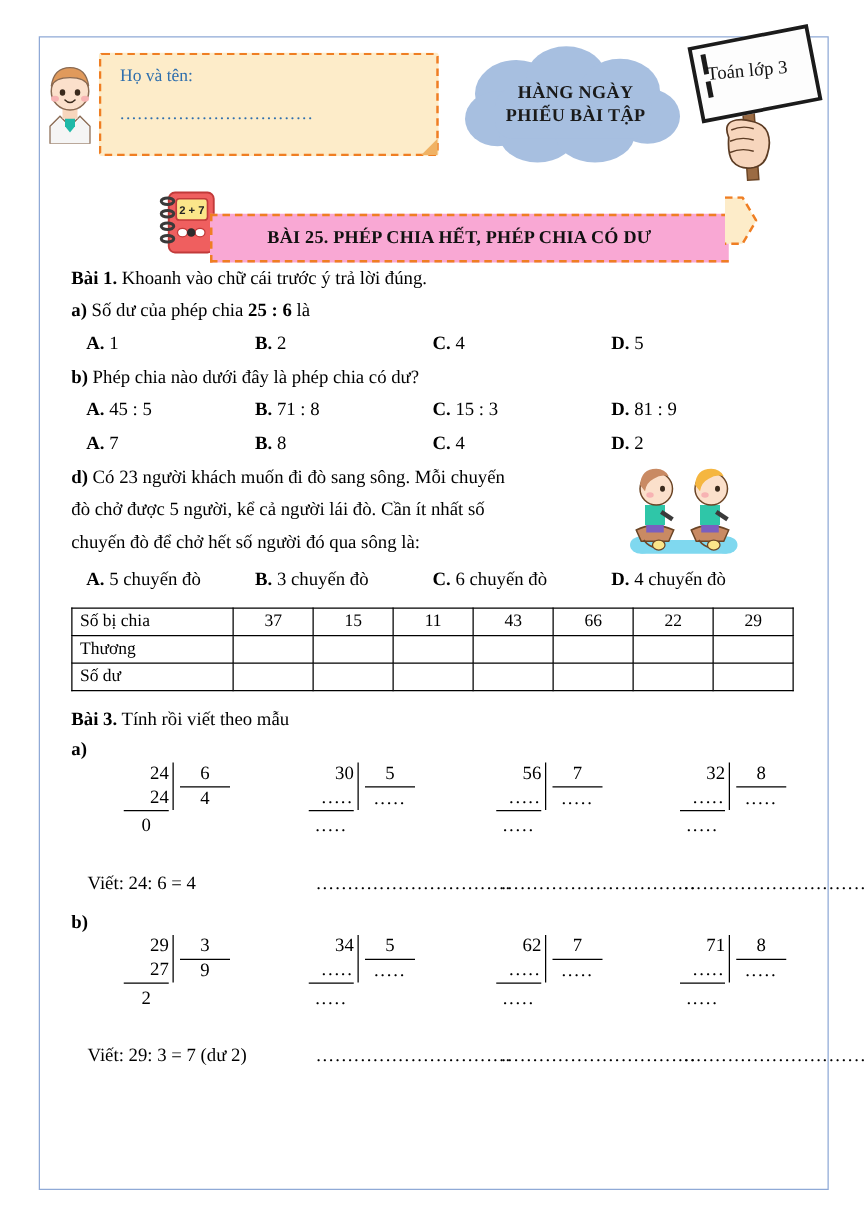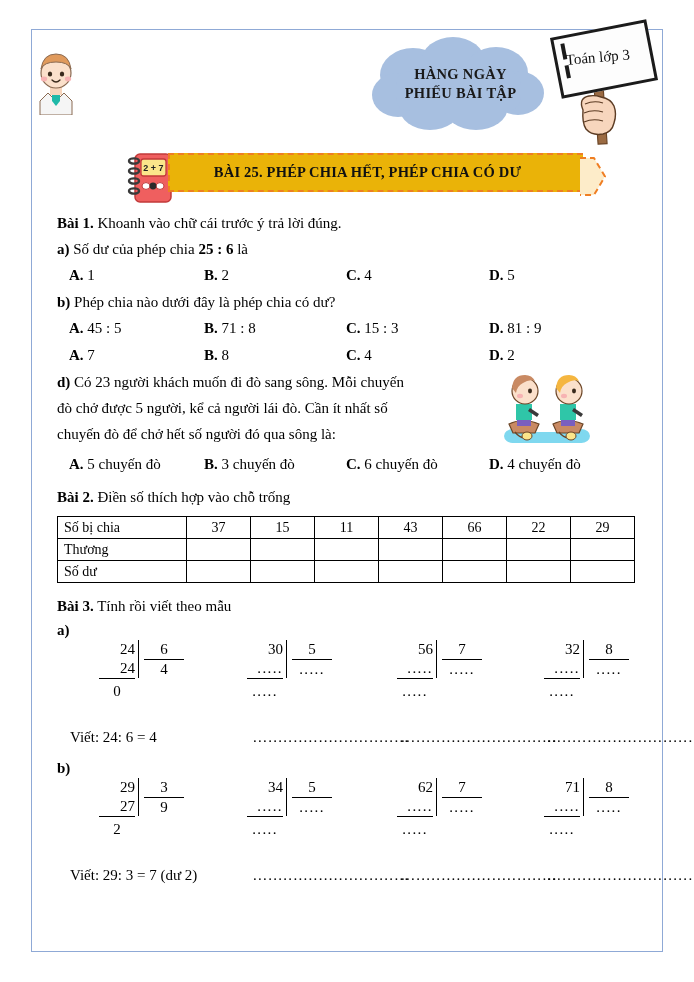--- a/index.html
+++ b/index.html
@@ -152,24 +152,24 @@
   #calc-icon {
     position: absolute;
     left: 94px;
     top: 4px;
     width: 50px;
     height: 52px;
   }
   #title-banner {
     position: absolute;
     left: 137px;
-    top: 5px;
+    top: 23px;
     width: 415px;
     height: 39px;
-    background: #eab308;
+    background: #f9a8d4;
     border: 2px dashed #ef7e23;
     border-right: none;
     box-sizing: border-box;
   }
   #title-banner .banner-text {
     position: absolute;
     left: 0;
     top: 0;
     width: 395px;
     height: 35px;
@@ -374,20 +374,25 @@
       <ellipse cx="25" cy="24" rx="15" ry="15" fill="#fbe0cb" stroke="#8a6a52" stroke-width="1.2"></ellipse>
       <path d="M10 20 q2 -15 15 -15 q13 0 15 15 q-3 -7 -15 -7 q-12 0 -15 7 z" fill="#e09a5c" stroke="#8a6a52" stroke-width="1"></path>
       <ellipse cx="19" cy="25" rx="2.2" ry="2.6" fill="#3a2a1c"></ellipse>
       <ellipse cx="31" cy="25" rx="2.2" ry="2.6" fill="#3a2a1c"></ellipse>
       <ellipse cx="13" cy="30" rx="3.2" ry="2.4" fill="#f7b3b3"></ellipse>
       <ellipse cx="37" cy="30" rx="3.2" ry="2.4" fill="#f7b3b3"></ellipse>
       <path d="M21 31 q4 4 8 0" stroke="#3a2a1c" stroke-width="1.3" fill="none" stroke-linecap="round"></path>
     </svg>
   </div>
 
+  <div id="name-box">
+    <span class="name-label">Họ và tên:</span>
+    <span class="name-dots">.................................</span>
+    <span class="corner-fold"></span>
+  </div>
 
   <div id="cloud-badge">
     <svg width="185" height="100" viewBox="0 0 185 100">
       <g fill="#a7bfe0">
         <ellipse cx="45" cy="40" rx="33" ry="27"></ellipse>
         <ellipse cx="85" cy="27" rx="32" ry="25"></ellipse>
         <ellipse cx="128" cy="38" rx="32" ry="26"></ellipse>
         <ellipse cx="150" cy="58" rx="26" ry="22"></ellipse>
         <ellipse cx="30" cy="60" rx="26" ry="22"></ellipse>
         <ellipse cx="62" cy="72" rx="31" ry="23"></ellipse>
@@ -517,23 +522,20 @@
     </div>
     <div class="choices" style="margin-top:6px;">
       <span class="ch ch-0"><b>A.</b><span> 5 chuyến đò</span></span>
       <span class="ch ch-1"><b>B.</b><span> 3 chuyến đò</span></span>
       <span class="ch ch-2"><b>C.</b><span> 6 chuyến đò</span></span>
       <span class="ch ch-3"><b>D.</b><span> 4 chuyến đò</span></span>
     </div>
   </div>
 
   <div class="blk" style="margin-top:10px;">
-    <div class="q-head">
-      <b>Bài 2.</b><span> Điền số thích hợp vào chỗ trống</span>
-    </div>
     <div id="tbl-wrap">
       <table id="fill-table">
         <tbody>
           <tr>
             <td class="rowhead">Số bị chia</td>
             <td>37</td>
             <td>15</td>
             <td>11</td>
             <td>43</td>
             <td>66</td>

